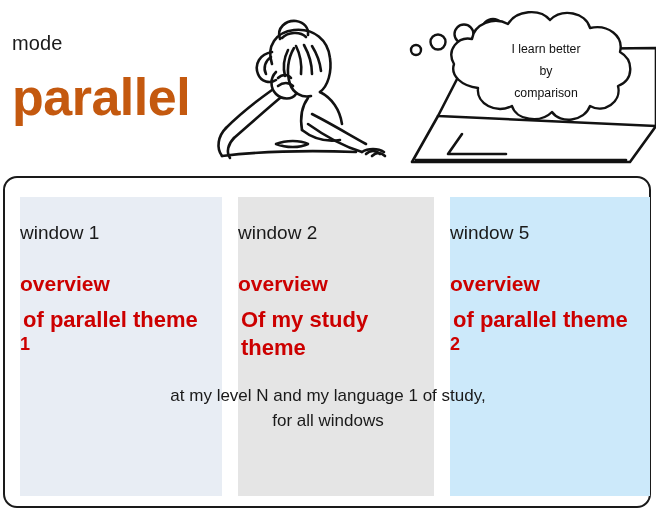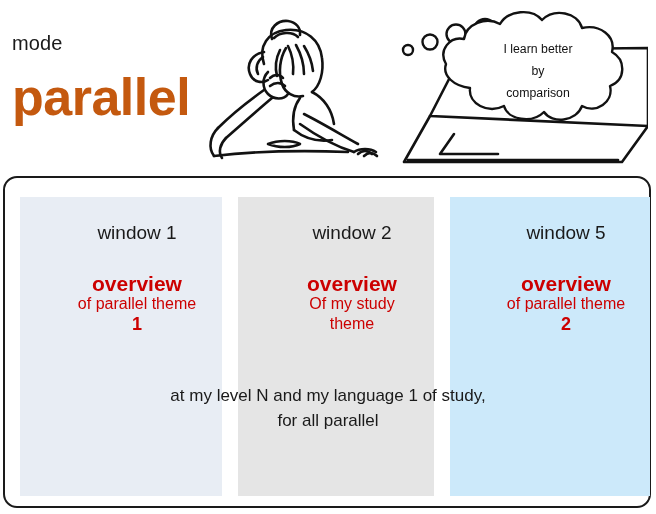--- a/index.html
+++ b/index.html
@@ -39,21 +39,21 @@
     font-size: 52px;
     font-weight: bold;
     color: #c4590f;
     letter-spacing: -0.5px;
     line-height: 1;
   }
 
   
   #illustration {
     position: absolute;
-    left: 208px;
+    left: 216px;
     top: 2px;
     width: 440px;
     height: 174px;
   }
   #illustration svg { display: block; }
 
   .bubble-text {
     font-family: "Liberation Sans", sans-serif;
     font-size: 12.3px;
     fill: #111111;
@@ -80,43 +80,42 @@
   }
   #panel-1 { left: 15px;  width: 202px; background: #e8edf4; }
   #panel-2 { left: 233px; width: 196px; background: #e5e5e5; }
   #panel-3 { left: 445px; width: 200px; background: #cce9fa; }
 
   .panel-inner {
     position: absolute;
     left: 0;
     top: 0;
     width: 100%;
-    text-align: center;
-    padding-left: 16px;
   }
 
   .window-title {
     font-size: 19px;
     color: #1a1a1a;
     line-height: 1;
     margin-top: 26px;
   }
   .overview-word {
     font-size: 21px;
     font-weight: bold;
     color: #cc0000;
     line-height: 1;
     margin-top: 31px;
   }
   .overview-desc {
-    font-size: 16px;
+    font-size: 22px;
     color: #cc0000;
     line-height: 1.25;
-    margin-top: 0;
+    margin-top: 12px;
     padding: 0 3px;
+    font-weight: bold;
   }
   .overview-num {
     font-size: 18px;
     font-weight: bold;
     color: #cc0000;
     line-height: 1.2;
   }
 
   
   #caption {
@@ -249,14 +248,14 @@
       <div class="window-title">window 5</div>
       <div class="overview-word">overview</div>
       <div class="overview-desc">of parallel theme</div>
       <div class="overview-num">2</div>
     </div>
   </div>
 </div>
 
 <div id="caption">
   <div>at my level N and my language 1 of study,</div>
-  <div>for all parallel</div>
+  <div>for all windows</div>
 </div>
 
 </body></html>

